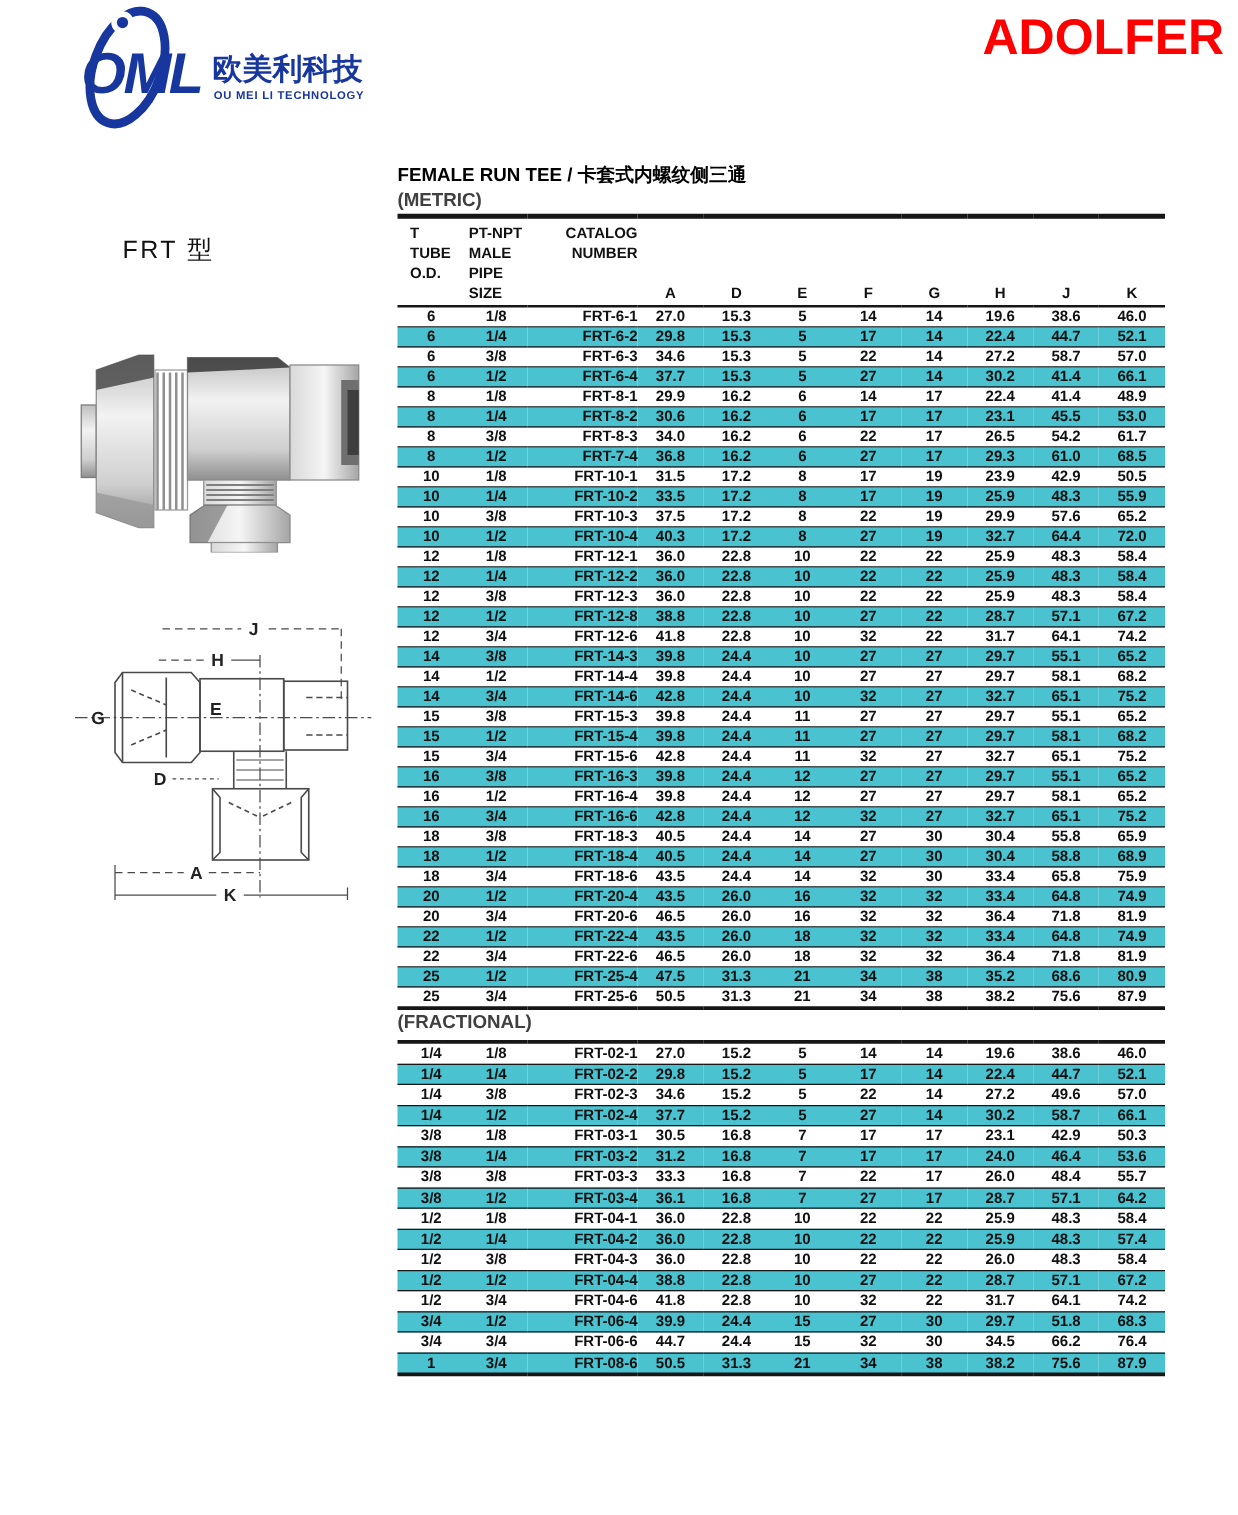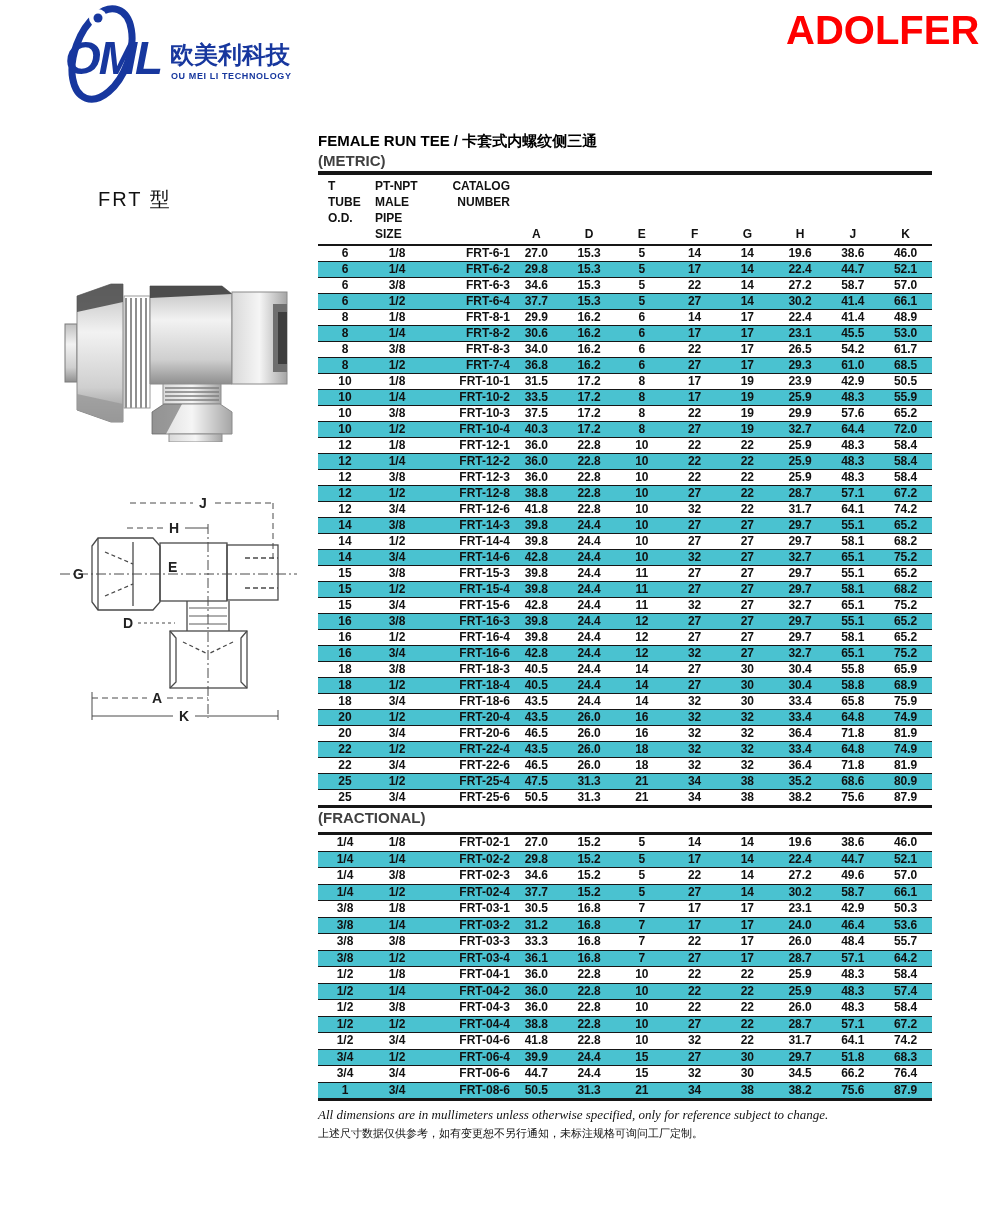--- a/index.html
+++ b/index.html
@@ -889,19 +889,15 @@
             <td>21</td>
             <td>34</td>
             <td>38</td>
             <td>38.2</td>
             <td>75.6</td>
             <td>87.9</td>
           </tr>
         </tbody>
     </table>
 
-    <div id="footnotes">
-      <div id="footnote-en">All dimensions are in mullimeters unless otherwise specified, only for reference subject to change.</div>
-      <div id="footnote-cn">上述尺寸数据仅供参考，如有变更恕不另行通知，未标注规格可询问工厂定制。</div>
-    </div>
   </div>
 
 </div>
 
 </body></html>

